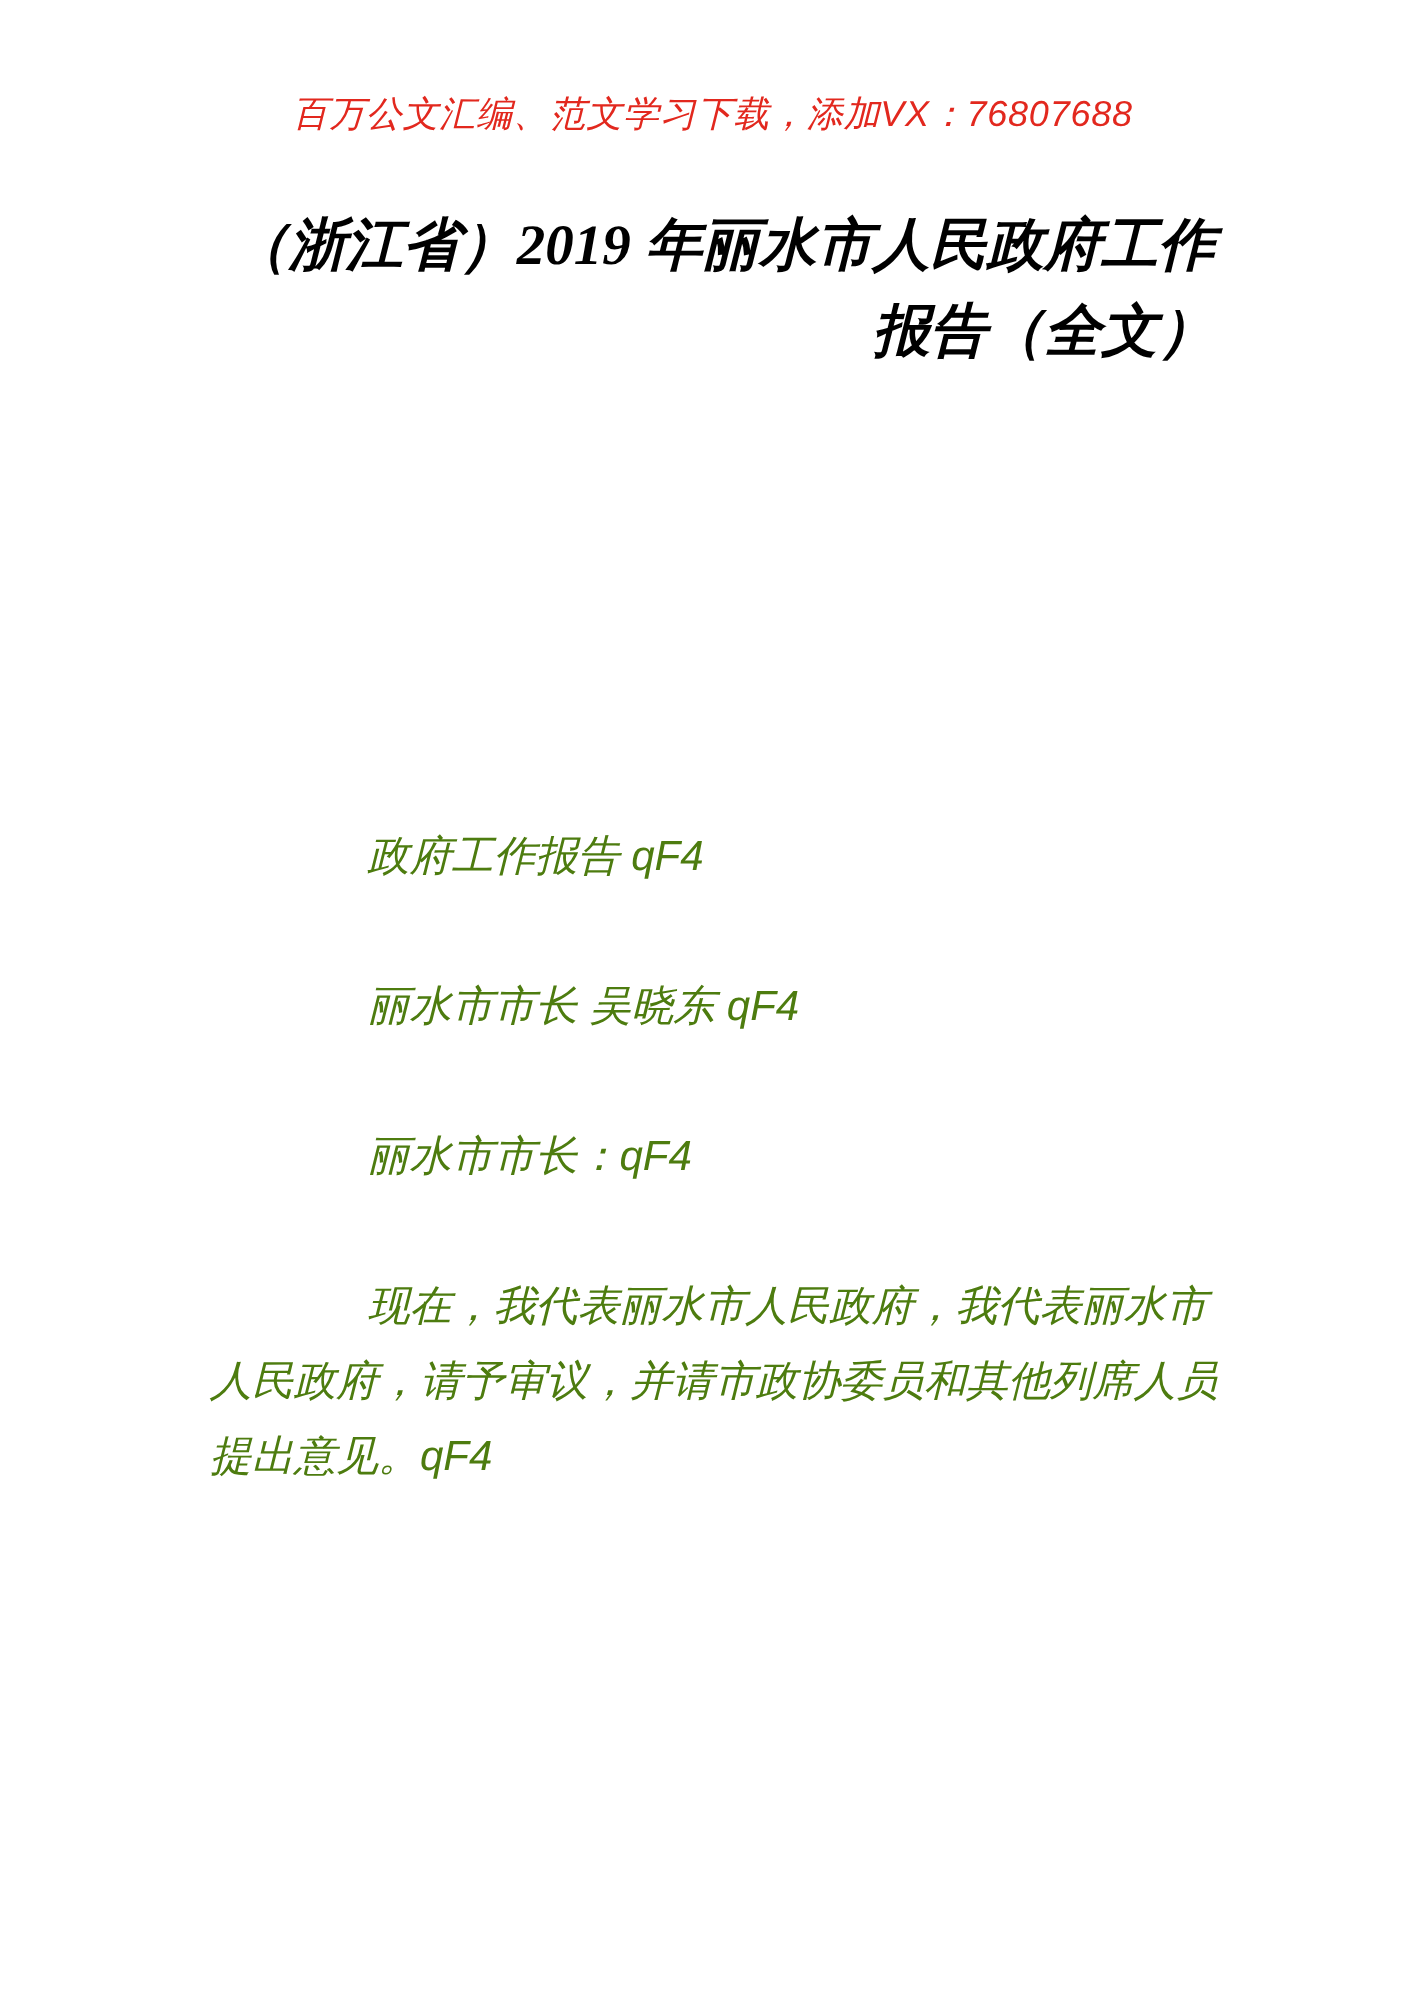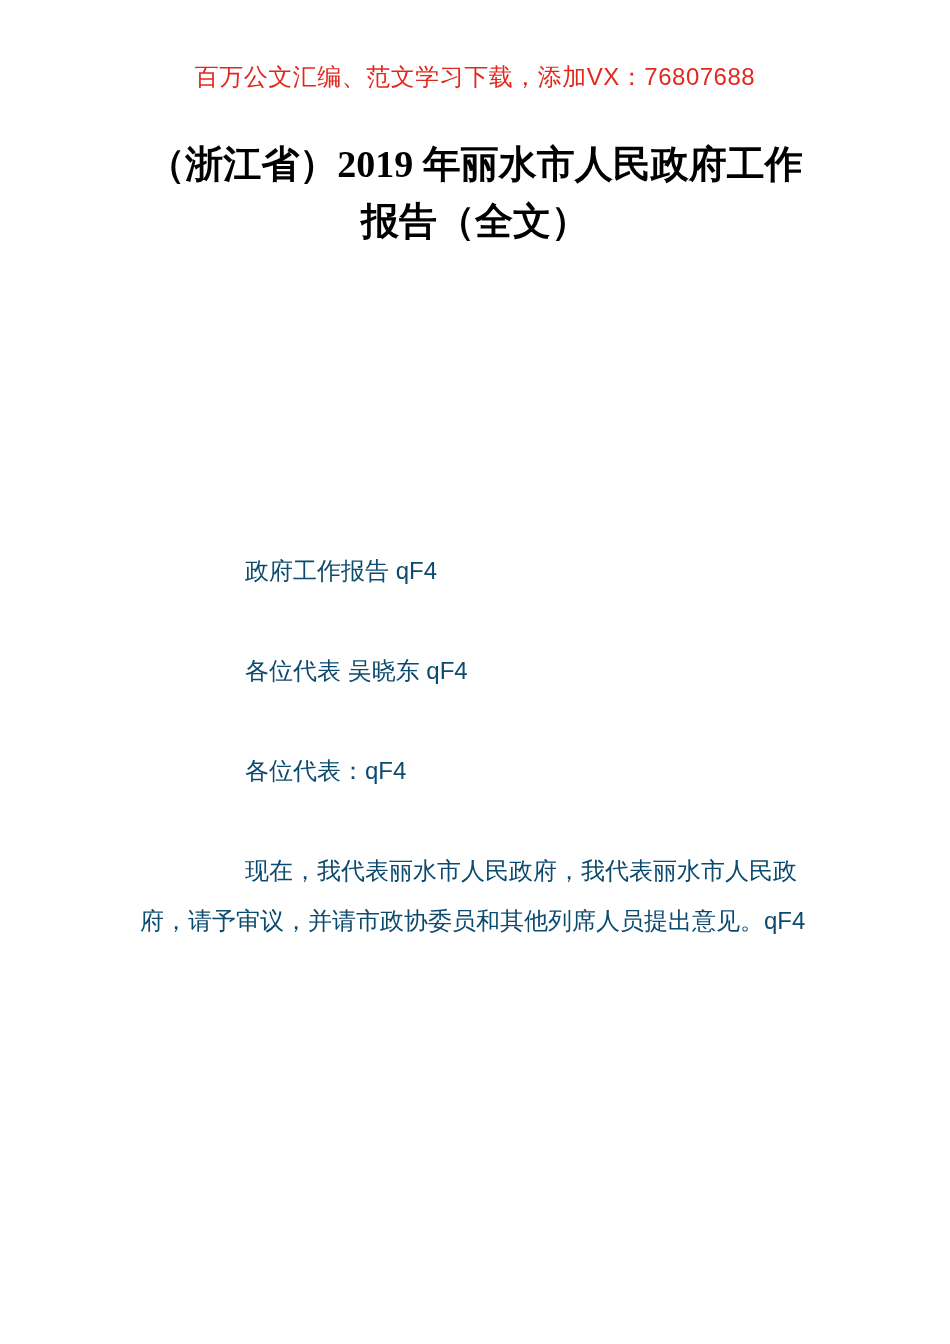--- a/index.html
+++ b/index.html
@@ -7,69 +7,70 @@
     padding: 0;
     background: #ffffff;
   }
   .page {
     position: relative;
     width: 950px;
     height: 1344px;
     background: #ffffff;
     overflow: hidden;
     font-family: "Liberation Sans", "DejaVu Sans", sans-serif;
+    font-style: italic;
   }
   .watermark-line {
     position: absolute;
     top: 60px;
     left: 0;
     width: 950px;
     text-align: center;
     font-size: 24px;
     line-height: 34px;
     color: #e2281e;
     letter-spacing: 0.5px;
     white-space: nowrap;
   }
   .doc-title {
     position: absolute;
     top: 136px;
     left: 140px;
     width: 670px;
-    text-align: center;
+    text-align: right;
     font-family: "Liberation Serif", "DejaVu Serif", serif;
     font-weight: bold;
     font-size: 38px;
     line-height: 57px;
     color: #000000;
   }
   .doc-body {
     position: absolute;
     top: 546px;
     left: 140px;
     width: 672px;
-    font-size: 24px;
+    font-size: 28px;
     line-height: 50px;
-    color: #0c4a6e;
+    color: #4d7c0f;
     text-align: left;
   }
   .doc-body p {
     margin: 0 0 50px 0;
     text-indent: 105px;
   }
 </style>
 </head>
 <body>
 
 <div class="page">
 
   <div class="watermark-line">百万公文汇编、范文学习下载，添加VX：76807688</div>
 
   <div class="doc-title">（浙江省）2019 年丽水市人民政府工作报告（全文）</div>
 
   <div class="doc-body">
     <p>政府工作报告 qF4</p>
-    <p>各位代表 吴晓东 qF4</p>
-    <p>各位代表：qF4</p>
+    <p>丽水市市长 吴晓东 qF4</p>
+    <p>丽水市市长：qF4</p>
     <p>现在，我代表丽水市人民政府，我代表丽水市人民政府，请予审议，并请市政协委员和其他列席人员提出意见。qF4</p>
   </div>
 
 </div>
 
 </body></html>

